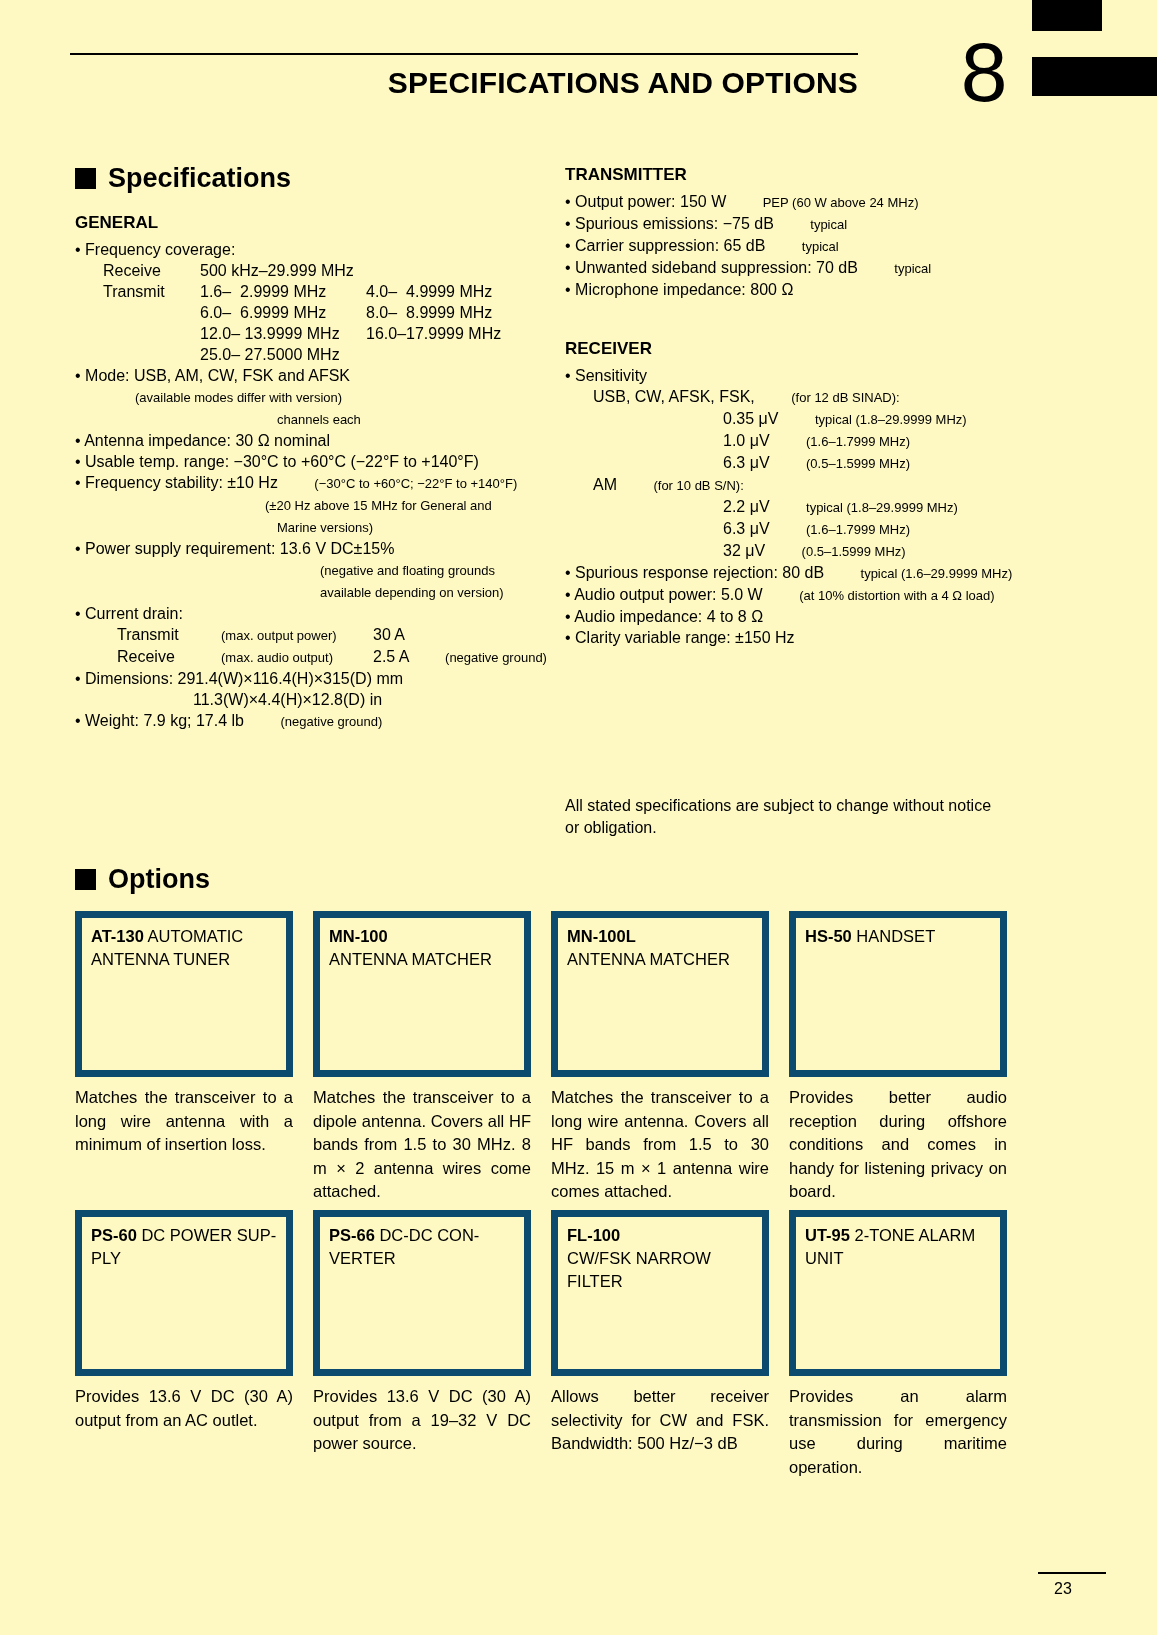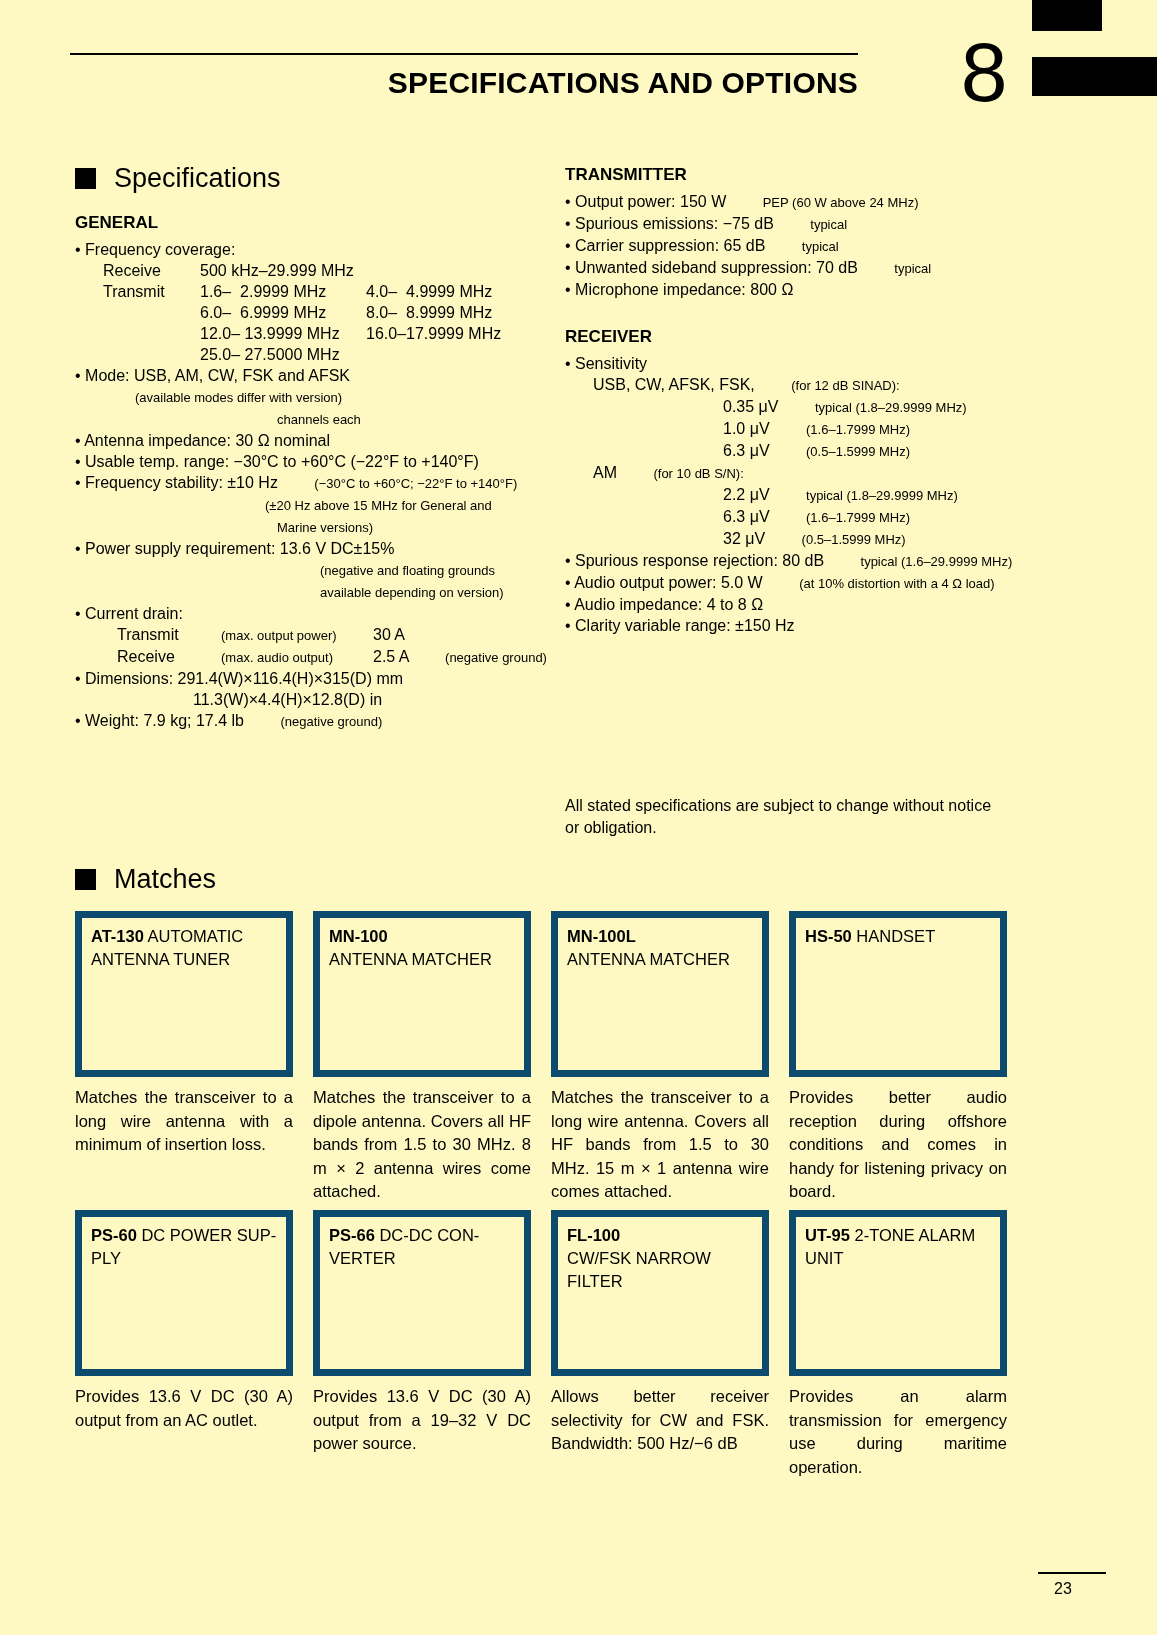--- a/index.html
+++ b/index.html
@@ -14,30 +14,30 @@
     position:absolute; left:70px; top:66px; width:788px; text-align:right;
     font-size:30px; font-weight:700; letter-spacing:0.2px;
   }
   .chapter-num {
     position:absolute; left:946px; top:30px; width:76px; text-align:center;
     font-size:84px; line-height:1; font-weight:400;
   }
   .hdr-block-top    { position:absolute; left:1032px; top:0;    width:70px;  height:31px; background:#000; }
   .hdr-block-bottom { position:absolute; left:1032px; top:57px; width:125px; height:39px; background:#000; }
   
-  .sec-heading { position:absolute; display:flex; align-items:center; gap:18px; font-size:27px; font-weight:400; }
+  .sec-heading { position:absolute; display:flex; align-items:center; gap:12px; font-size:27px; font-weight:700; }
   .sec-heading .sq { width:21px; height:21px; background:#000; flex:0 0 auto; }
   #spec-heading { left:75px; top:163px; }
   #options-heading { left:75px; top:864px; }
   
   .col { position:absolute; }
   #col-left  { left:75px;  top:213px; width:488px; }
   #col-right { left:565px; top:165px; width:475px; }
   .sub-heading { font-size:17px; font-weight:700; margin-bottom:6px; }
-  .sub-heading.gap { margin-top:27px; }
+  .sub-heading.gap { margin-top:39px; }
   .line { font-size:16px; line-height:21px; white-space:pre; }
   .line .sm { font-size:13px;margin-left:32px; }
   .line .b  { font-weight:700; }
   .line .ib { display:inline-block; }
   .notice { position:absolute; left:565px; top:795px; width:475px; }
   .notice .line { white-space:normal; line-height:22px; }
   
   .options-grid {
     position:absolute; left:75px; top:911px; width:933px;
     display:grid; grid-template-columns:repeat(4, 218px); column-gap:20px;
@@ -127,21 +127,21 @@
       </div>
   </div>
 
   <div class="notice">
       <div class="line"><span>All stated specifications are subject to change without notice</span></div>
       <div class="line"><span>or obligation.</span></div>
     </div>
 
   <h2 class="sec-heading" id="options-heading">
     <span class="sq"></span>
-    <span>Matches</span>
+    <span>Options</span>
   </h2>
 
   <div class="options-grid">
 
     <div class="option">
       <div class="option-box">
         <div>
             <div class="line"><span class="b">AT-130</span><span> AUTOMATIC</span></div>
             <div class="line"><span>ANTENNA TUNER</span></div>
           </div>
@@ -198,21 +198,21 @@
       <p class="option-desc">Provides 13.6 V DC (30 A) output from a 19–32 V DC power source.</p>
     </div>
 
     <div class="option">
       <div class="option-box">
         <div>
             <div class="line"><span class="b">FL-100</span></div>
             <div class="line"><span>CW/FSK NARROW FILTER</span></div>
           </div>
       </div>
-      <p class="option-desc">Allows better receiver selectivity for CW and FSK. Bandwidth: 500 Hz/−6 dB</p>
+      <p class="option-desc">Allows better receiver selectivity for CW and FSK. Bandwidth: 500 Hz/−3 dB</p>
     </div>
 
     <div class="option">
       <div class="option-box">
         <div>
             <div class="line"><span class="b">UT-95</span><span> 2-TONE ALARM UNIT</span></div>
           </div>
       </div>
       <p class="option-desc">Provides an alarm transmission for emergency use during maritime operation.</p>
     </div>

